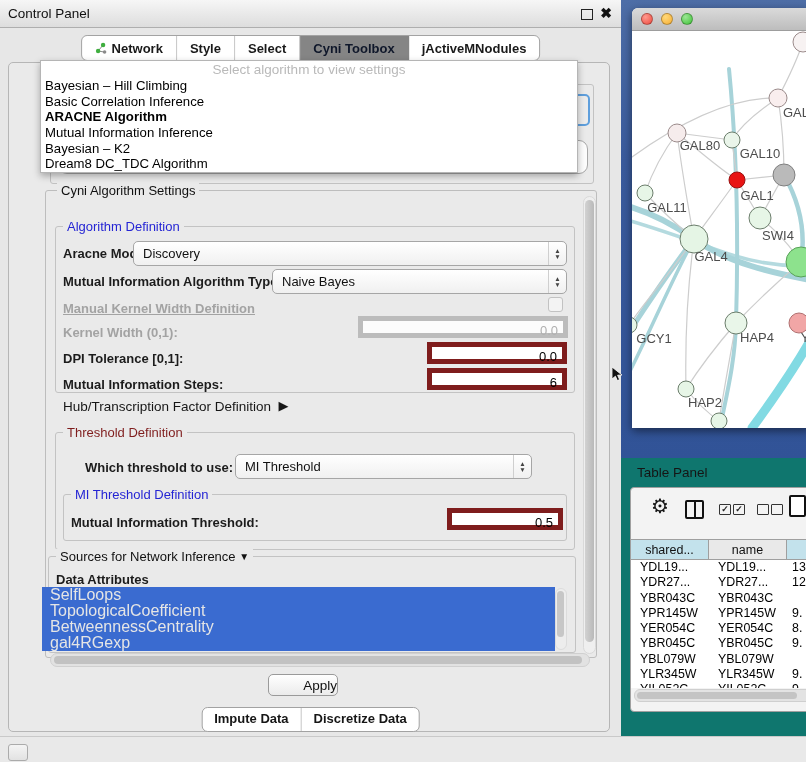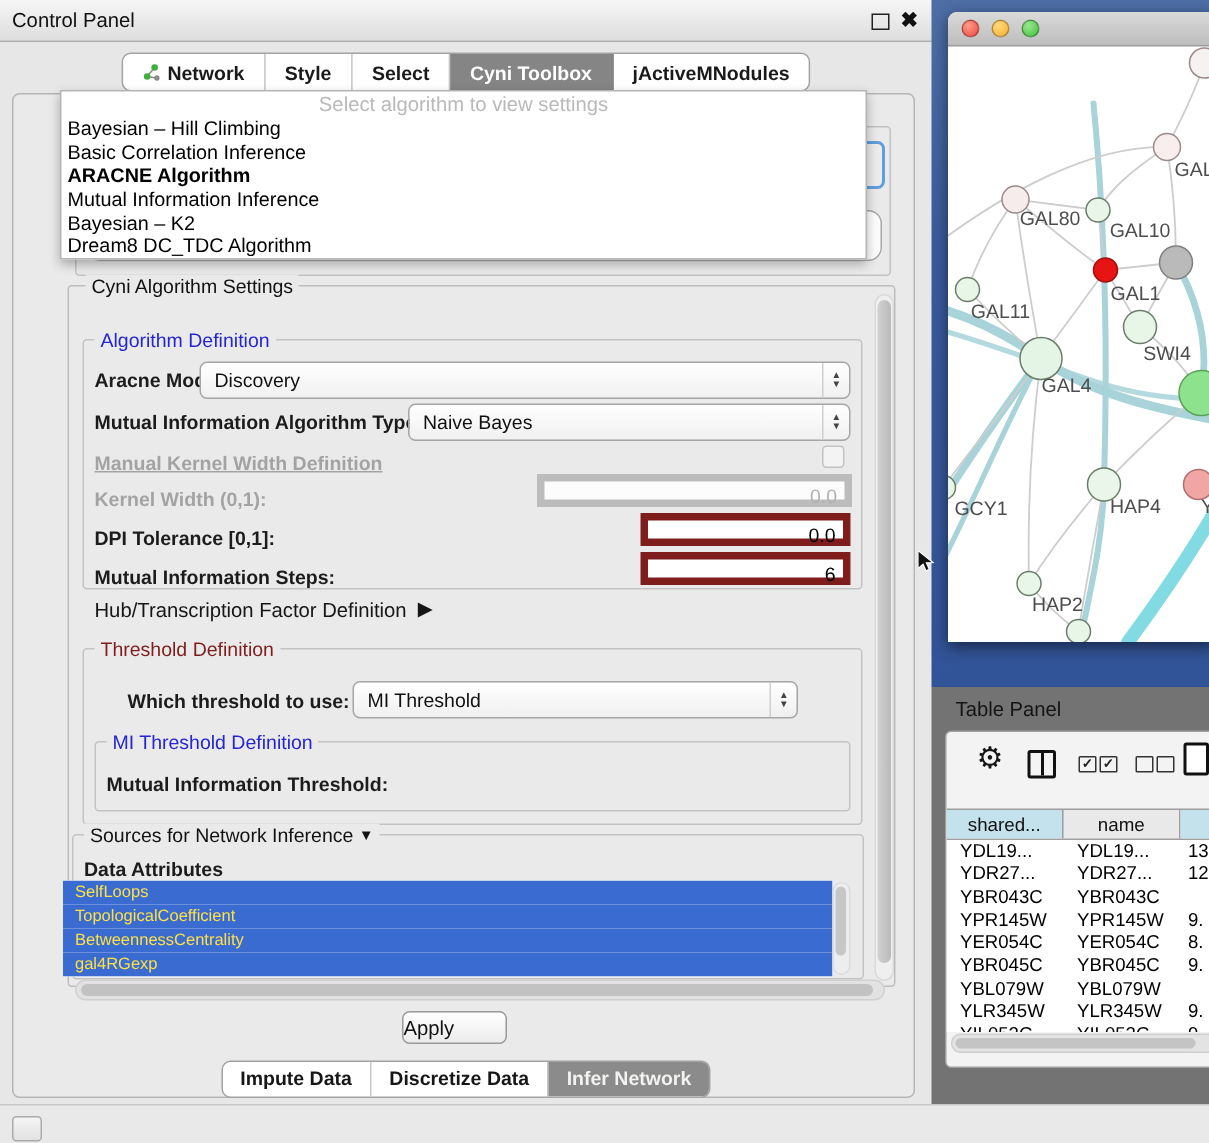--- a/index.html
+++ b/index.html
@@ -13,21 +13,21 @@
   .float-ic{position:absolute;right:28px;top:9px;width:10px;height:9px;border:1.5px solid #222;background:transparent;}
   .close-ic{position:absolute;right:9px;top:5px;font-size:14px;font-weight:bold;color:#111;}
   .contentFrame{position:absolute;left:8px;top:62px;width:602px;height:670px;
                 border:1px solid #b6b6b6;border-radius:5px;background:#eaeaea;box-sizing:border-box;}
   
   .tabbar{position:absolute;left:50%;transform:translateX(-50%);top:35px;height:24px;display:flex;
           border:1px solid #a3a3a3;border-radius:6px;background:#fff;overflow:hidden;z-index:3;}
   .tab{display:flex;align-items:center;gap:5px;padding:0 13px;font-size:13px;font-weight:bold;color:#1a1a1a;
        border-right:1px solid #c6c6c6;white-space:nowrap;}
   .tab:last-child{border-right:none;}
-  .tab.sel{background:#858585;color:#ffffff;border-right-color:#858585;}
+  .tab.sel{background:#858585;color:#0f172a;border-right-color:#858585;}
   .neticon{display:inline-block;width:12px;height:12px;}
   
   .gGroup{position:absolute;left:50px;top:84px;width:544px;height:100px;border:1px solid #c2c2c2;border-radius:3px;box-sizing:border-box;}
   .gCombo{position:absolute;left:58px;top:140px;width:530px;height:34px;border:1px solid #a8a8a8;border-radius:9px;background:#fdfdfd;box-sizing:border-box;}
   .gStep{position:absolute;left:573px;top:94px;width:17px;height:32px;border:2px solid #5f9fdc;border-radius:5px;background:#ececec;box-sizing:border-box;}
   
   .ddlist{position:absolute;left:40px;top:60px;width:538px;height:113px;background:#fff;
           border:1px solid #b5b5b5;box-shadow:0 3px 7px rgba(0,0,0,.3);z-index:5;box-sizing:border-box;}
   .dd-ph{height:17px;line-height:17px;text-align:center;color:#b9b9b9;font-size:13.5px;}
   .dd-item{height:15.7px;line-height:15.7px;padding-left:4px;font-size:13.2px;color:#000;white-space:nowrap;}
@@ -71,42 +71,42 @@
           font-size:13px;text-align:right;padding:0 5px;line-height:20px;color:#000;}
   .tfield.dis{border-color:#bcbcbc;color:#b0b0b0;background:#fcfcfc;}
   #kernelLbl{left:63px;top:325px;}  #kernelField{left:358px;top:316px;width:210px;}
   #dpiLbl{left:63px;top:351px;}     #dpiField{left:427px;top:342px;width:140px;}
   #stepsLbl{left:63px;top:377px;}   #stepsField{left:427px;top:368px;width:140px;}
   #hubLbl{left:63px;top:399px;}
   #whichLbl{left:85px;top:460px;}   #whichCombo{left:235px;top:454px;width:297px;}
   #miThLbl{left:71px;top:515px;}    #miThField{left:447px;top:508px;width:116px;}
   #dataAttrLbl{left:56px;top:572px;text-align:center;}
   .attrlist{position:absolute;left:42px;top:587px;width:513px;height:64px;background:#fff;overflow:hidden;}
-  .attr-item{height:16px;line-height:16px;background:#3a6bd0;color:#fde047;font-size:11px;padding-left:8px;white-space:nowrap;}
+  .attr-item{height:16px;line-height:16px;background:#3a6bd0;color:#e5e5e5;font-size:16px;padding-left:8px;white-space:nowrap;}
   .applyBtn{position:absolute;left:268px;top:674px;width:70px;height:22px;border:1px solid #9a9a9a;border-radius:5px;
-            background:linear-gradient(#ffffff,#ebebeb);font-size:13.5px;text-align:left;line-height:21px;color:#111;box-sizing:border-box;}
+            background:linear-gradient(#ffffff,#ebebeb);font-size:13.5px;text-align:right;line-height:21px;color:#111;box-sizing:border-box;}
   .btabs{position:absolute;left:50%;transform:translateX(-50%);top:707px;height:23px;display:flex;
          border:1px solid #a2a2a2;border-radius:6px;background:#fff;overflow:hidden;}
   .btab{padding:0 12px;font-size:13px;font-weight:bold;color:#161616;line-height:22px;border-right:1px solid #c6c6c6;white-space:nowrap;}
   .btab:last-child{border-right:none;}
   .btab.sel{background:#8b8b8b;color:#f2f2f0;}
   
   .desktop{position:absolute;left:621px;top:0;width:185px;height:458px;
            background:linear-gradient(180deg,#4e6ea7 0%,#3a5b9d 35%,#315397 100%);}
   .netwin{position:absolute;left:632px;top:8px;width:178px;height:420px;border-radius:6px 6px 0 0;
           box-shadow:0 3px 10px rgba(0,0,0,.5);overflow:hidden;background:#fff;z-index:2;}
   .netwin .tbar{height:23px;background:linear-gradient(#dadada,#bdbdbd);border-bottom:1px solid #9d9d9d;position:relative;box-sizing:border-box;}
   .light{position:absolute;top:5px;width:12px;height:12px;border-radius:50%;border:1px solid rgba(0,0,0,.28);box-sizing:border-box;}
   .light.r{left:9px;background:radial-gradient(circle at 35% 30%,#ff9a8f,#ee4a3e);}
   .light.y{left:29px;background:radial-gradient(circle at 35% 30%,#ffd97a,#f7ae33);}
   .light.g{left:49px;background:radial-gradient(circle at 35% 30%,#9ce695,#3fc437);}
   #netsvg{display:block;background:#fff;}
   .nlabel{font-size:13px;fill:#4d4d4d;text-anchor:middle;font-family:"Liberation Sans",sans-serif;}
   
-  .tregion{position:absolute;left:621px;top:458px;width:185px;height:278px;background:#737373;}
+  .tregion{position:absolute;left:621px;top:458px;width:185px;height:278px;background:#0f766e;}
   .tp-title{position:absolute;left:16px;top:7px;font-size:13.5px;color:#151515;}
   .tbox{position:absolute;left:9px;top:29px;width:200px;height:225px;background:#f3f3f3;
         border:1px solid #9f9f9f;border-radius:4px;overflow:hidden;box-sizing:border-box;}
   .gear{position:absolute;left:20px;top:7px;font-size:20px;color:#161616;line-height:22px;}
   .splitIc{position:absolute;left:54px;top:12px;width:15px;height:15px;border:2px solid #111;border-radius:2px;}
   .splitIc:before{content:"";position:absolute;left:50%;top:0;bottom:0;width:2px;background:#111;transform:translateX(-50%);}
   .cbx{position:absolute;top:16px;width:10px;height:9px;border:1.5px solid #333;border-radius:1px;
        font-size:9px;line-height:8px;color:#222;text-align:center;font-weight:bold;}
   .docIc{position:absolute;left:158px;top:7px;width:13px;height:18px;border:2px solid #111;border-radius:2px;background:#fff;}
   .thead{position:absolute;left:0px;top:51px;width:216px;height:21px;display:flex;background:#e9e9e9;
@@ -231,20 +231,21 @@
       <span class="stepper">
           <span>▲</span>
           <span>▼</span>
         </span>
     </div>
 
     <div class="fs" id="miFS"></div>
     <span class="legend" id="miLegend">MI Threshold Definition</span>
 
     <span class="lbl" id="miThLbl">Mutual Information Threshold:</span>
+    <div class="tfield" id="miThField">0.5</div>
 
     <div class="fs" id="srcFS"></div>
     <span class="legend" id="srcLegend">
       <span>Sources for Network Inference</span>
       <span class="tri">▼</span>
     </span>
     <span class="lbl" id="dataAttrLbl">Data Attributes</span>
     <div class="attrlist">
         <div class="attr-item">SelfLoops</div>
         <div class="attr-item">TopologicalCoefficient</div>
@@ -260,21 +261,20 @@
       </div>
     <div class="hscroll">
         <div class="thumb"></div>
       </div>
 
     <div class="applyBtn">Apply</div>
 
     <div class="btabs">
         <div class="btab">Impute Data</div>
         <div class="btab">Discretize Data</div>
-        <div class="btab sel">Infer Network</div>
       </div>
   </div>
 
   <div class="desktop"></div>
 
   <div class="netwin">
     <div class="tbar">
       <span class="light r"></span>
       <span class="light y"></span>
       <span class="light g"></span>

